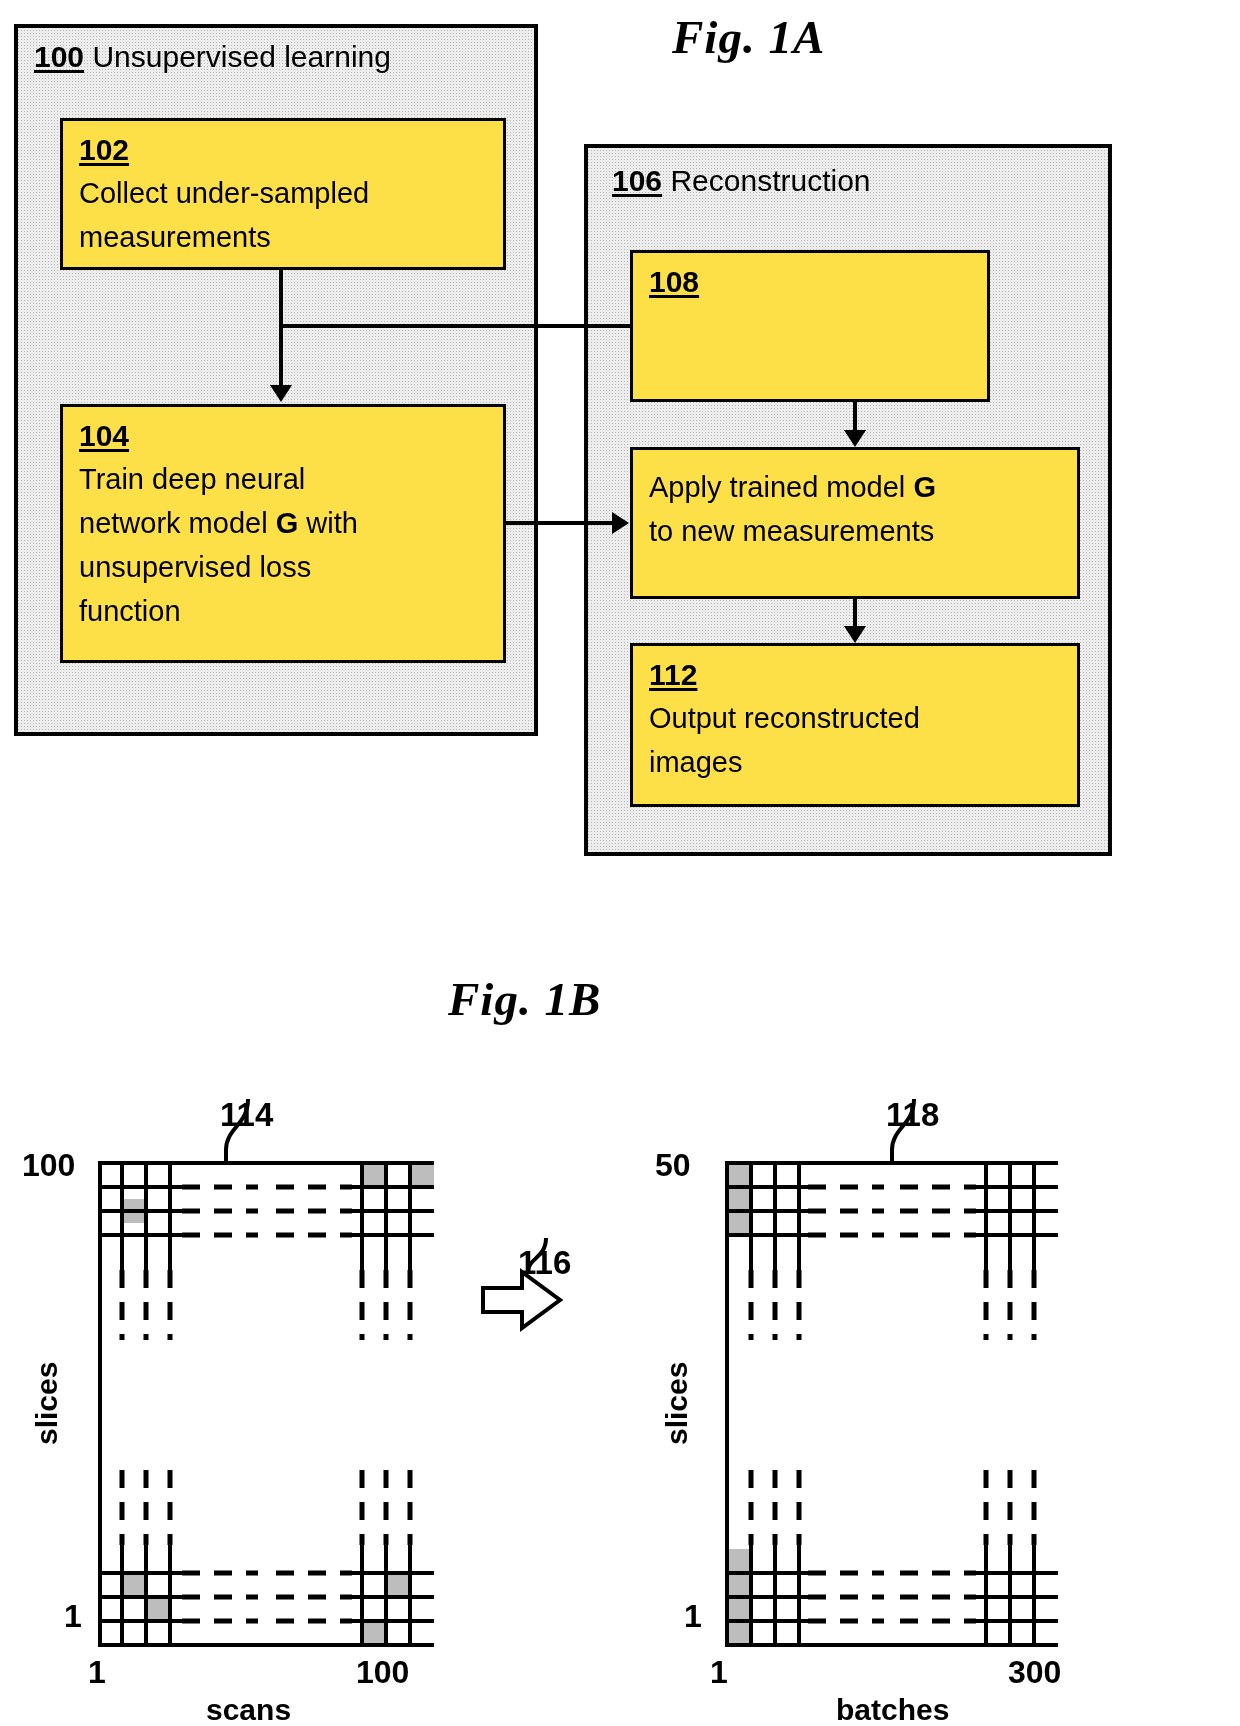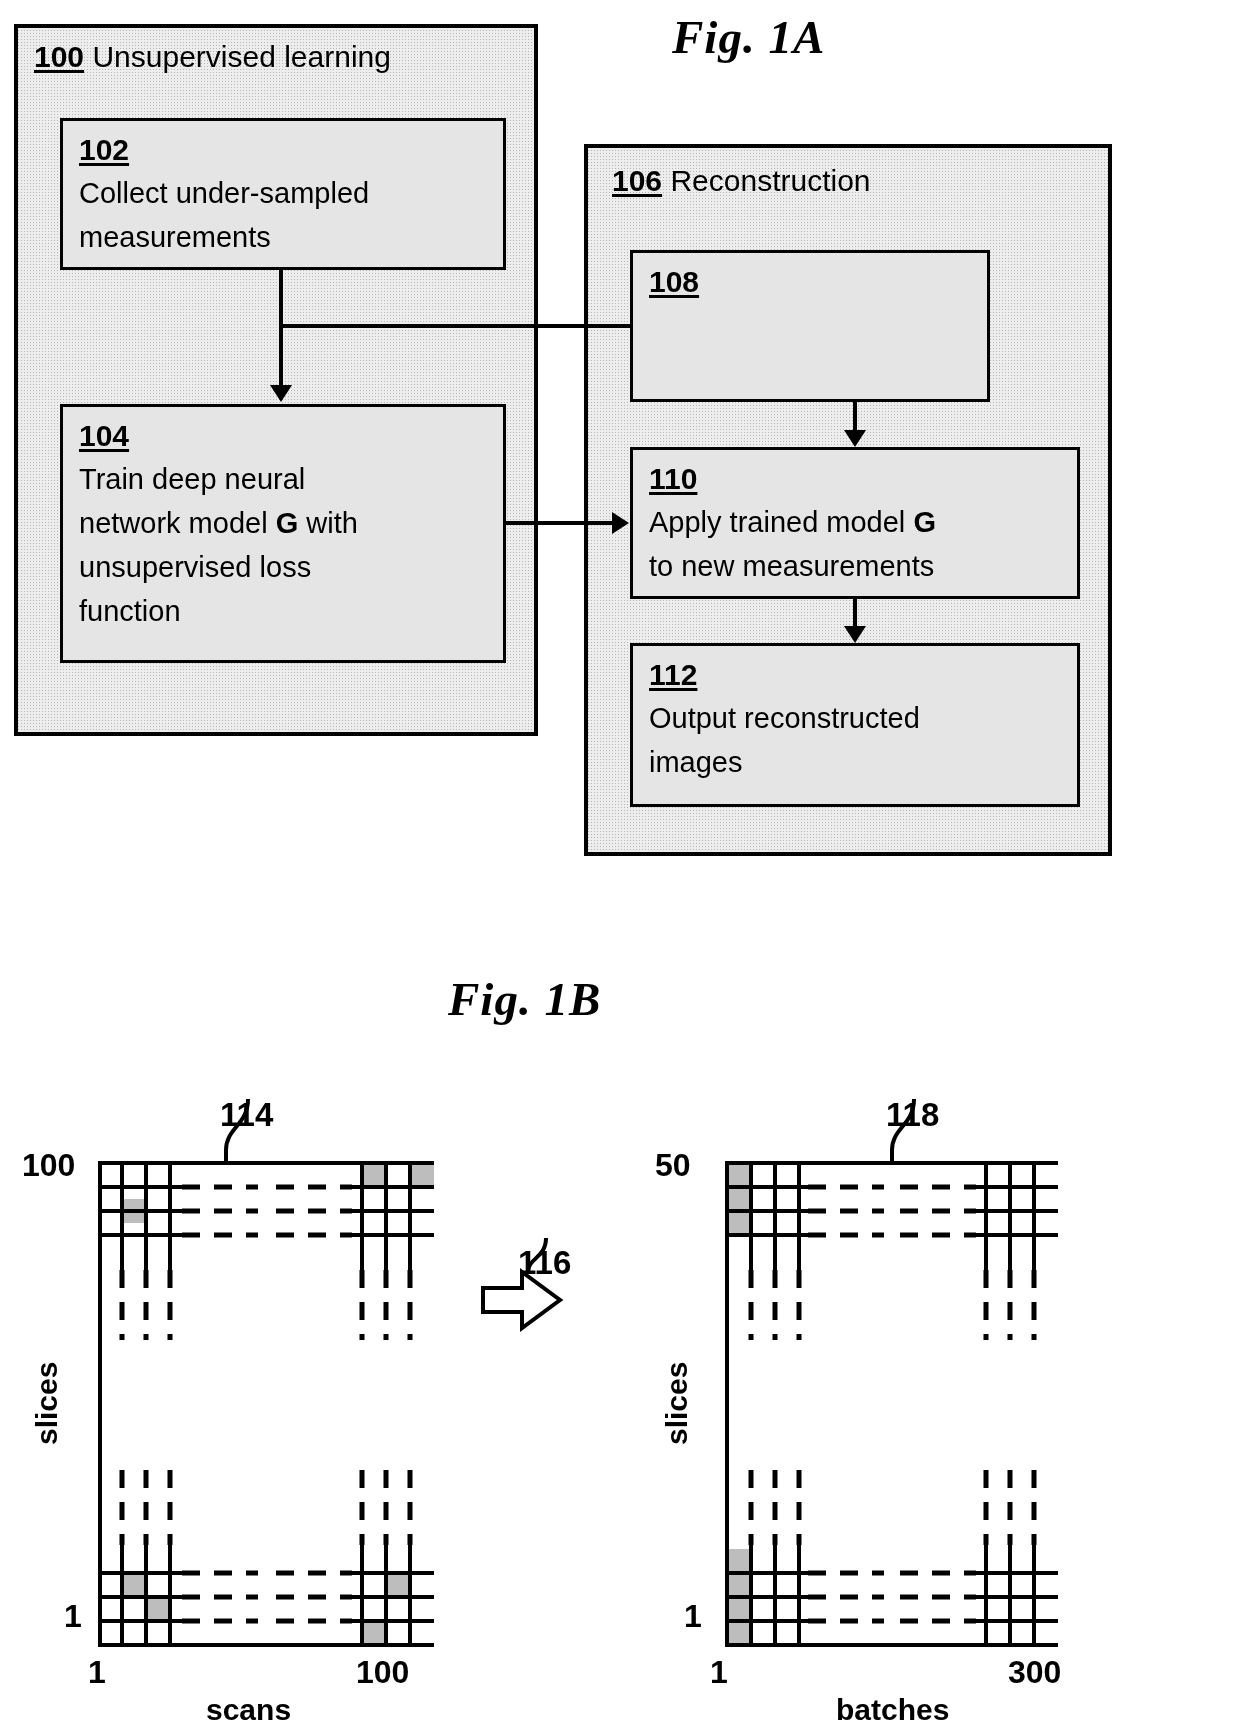--- a/index.html
+++ b/index.html
@@ -56,21 +56,21 @@
     font-weight: bold;
     text-decoration: underline;
     text-underline-offset: 3px;
     text-decoration-thickness: 3px;
   }
 
   
   .step-box {
     position: absolute;
     border: 3px solid #000;
-    background: #e5e5e5;
+    background: #fde047;
     box-sizing: border-box;
     padding: 12px 16px 8px 16px;
   }
   .step-num {
     font-size: 30px;
     font-weight: bold;
     text-decoration: underline;
     text-underline-offset: 3px;
     text-decoration-thickness: 3px;
     line-height: 1.15;
@@ -166,21 +166,20 @@
     <span>unsupervised loss</span><br>
     <span>function</span>
   </span>
 </div>
 
 <div class="step-box" id="box-108">
   <span class="step-num">108</span>
 </div>
 
 <div class="step-box" id="box-110">
-  <span class="step-num">110</span>
   <span class="step-text">
     <span>Apply trained model </span><b>G</b><br>
     <span>to new measurements</span>
   </span>
 </div>
 
 <div class="step-box" id="box-112">
   <span class="step-num">112</span>
   <span class="step-text">
     <span>Output reconstructed</span><br>

